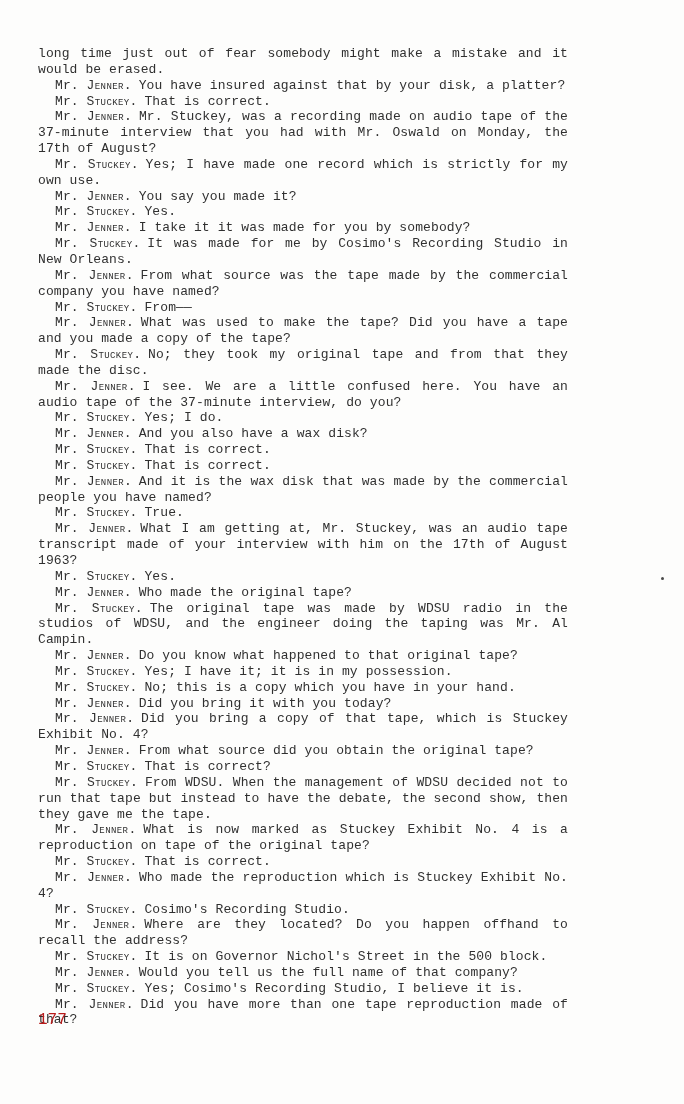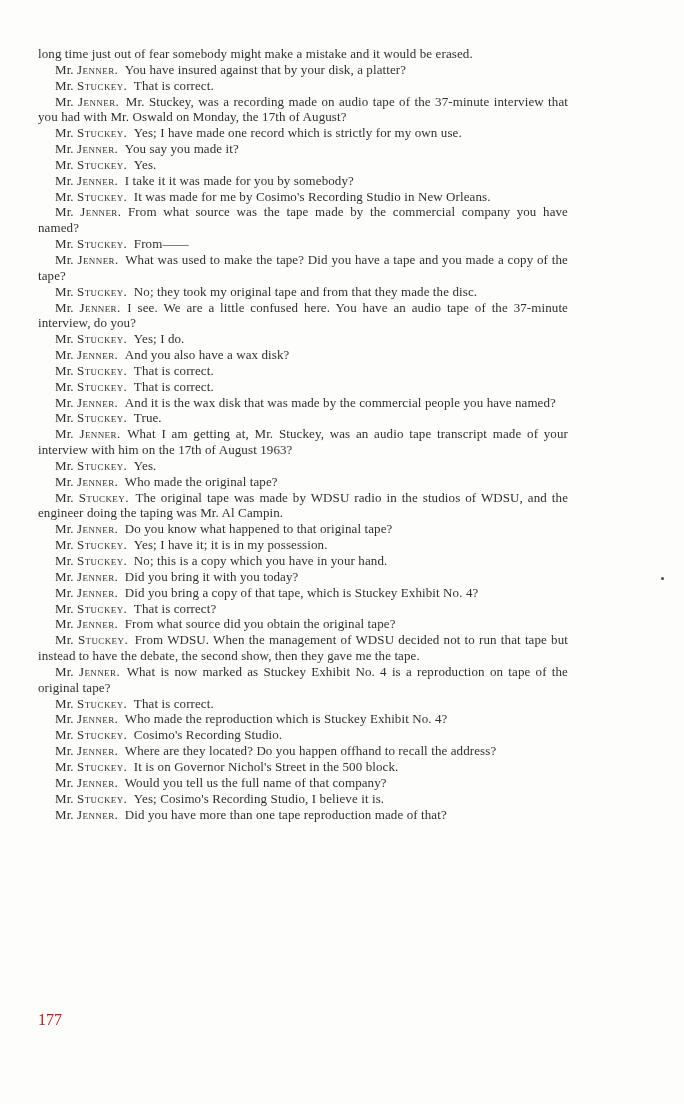--- a/index.html
+++ b/index.html
@@ -6,21 +6,21 @@
     margin: 0;
     padding: 0;
     background: #ffffff;
   }
   .page {
     position: relative;
     width: 684px;
     height: 1104px;
     background: #fdfdfc;
     overflow: hidden;
-    font-family: Liberation Serif, serif;
+    font-family: Liberation Mono, monospace;
     color: #303030;
   }
   .text-block {
     position: absolute;
     left: 38px;
     top: 46px;
     width: 530px;
     font-size: 13px;
     line-height: 15.85px;
     text-align: justify;
@@ -85,22 +85,22 @@
       <p><span>Mr. </span><span class="sc">Stuckey.</span> True.</p>
       <p><span>Mr. </span><span class="sc">Jenner.</span> What I am getting at, Mr. Stuckey, was an audio tape transcript made of your interview with him on the 17th of August 1963?</p>
       <p><span>Mr. </span><span class="sc">Stuckey.</span> Yes.</p>
       <p><span>Mr. </span><span class="sc">Jenner.</span> Who made the original tape?</p>
       <p><span>Mr. </span><span class="sc">Stuckey.</span> The original tape was made by WDSU radio in the studios of WDSU, and the engineer doing the taping was Mr. Al Campin.</p>
       <p><span>Mr. </span><span class="sc">Jenner.</span> Do you know what happened to that original tape?</p>
       <p><span>Mr. </span><span class="sc">Stuckey.</span> Yes; I have it; it is in my possession.</p>
       <p><span>Mr. </span><span class="sc">Stuckey.</span> No; this is a copy which you have in your hand.</p>
       <p><span>Mr. </span><span class="sc">Jenner.</span> Did you bring it with you today?</p>
       <p><span>Mr. </span><span class="sc">Jenner.</span> Did you bring a copy of that tape, which is Stuckey Exhibit No. 4?</p>
+      <p><span>Mr. </span><span class="sc">Jenner.</span> From what source did you obtain the original tape?</p>
       <p><span>Mr. </span><span class="sc">Stuckey.</span> That is correct?</p>
-      <p><span>Mr. </span><span class="sc">Jenner.</span> From what source did you obtain the original tape?</p>
       <p><span>Mr. </span><span class="sc">Stuckey.</span> From WDSU.  When the management of WDSU decided not to run that tape but instead to have the debate, the second show, then they gave me the tape.</p>
       <p><span>Mr. </span><span class="sc">Jenner.</span> What is now marked as Stuckey Exhibit No. 4 is a reproduction on tape of the original tape?</p>
       <p><span>Mr. </span><span class="sc">Stuckey.</span> That is correct.</p>
       <p><span>Mr. </span><span class="sc">Jenner.</span> Who made the reproduction which is Stuckey Exhibit No. 4?</p>
       <p><span>Mr. </span><span class="sc">Stuckey.</span> Cosimo's Recording Studio.</p>
       <p><span>Mr. </span><span class="sc">Jenner.</span> Where are they located?  Do you happen offhand to recall the address?</p>
       <p><span>Mr. </span><span class="sc">Stuckey.</span> It is on Governor Nichol's Street in the 500 block.</p>
       <p><span>Mr. </span><span class="sc">Jenner.</span> Would you tell us the full name of that company?</p>
       <p><span>Mr. </span><span class="sc">Stuckey.</span> Yes; Cosimo's Recording Studio, I believe it is.</p>
       <p><span>Mr. </span><span class="sc">Jenner.</span> Did you have more than one tape reproduction made of that?</p>

